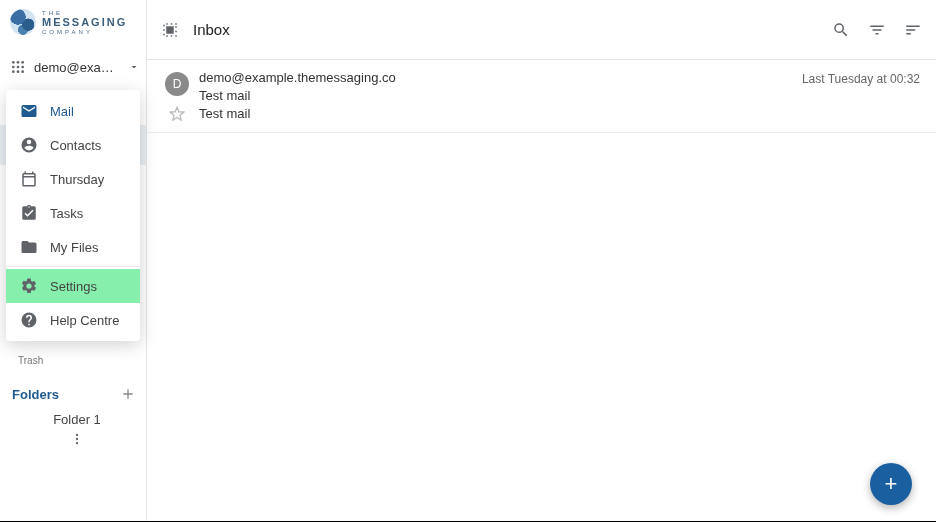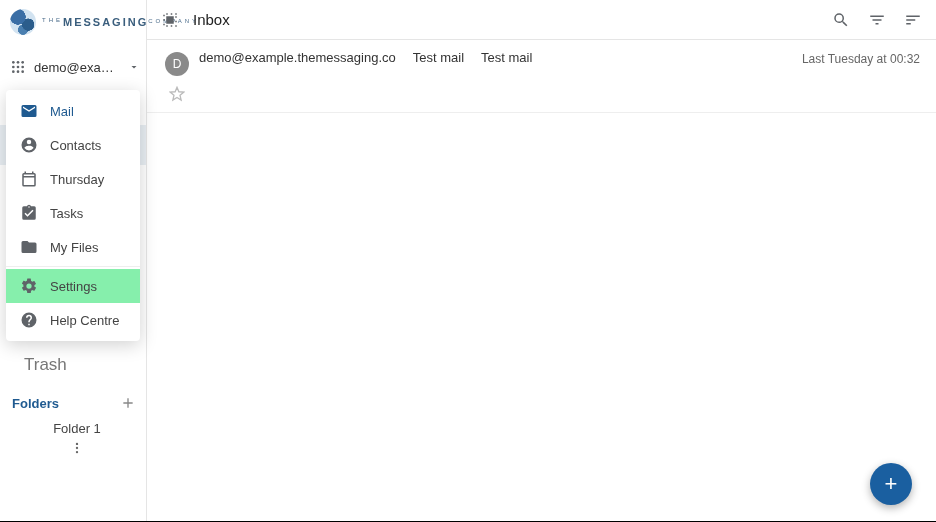--- a/index.html
+++ b/index.html
@@ -9,61 +9,61 @@
 
   
   .sidebar { width: 147px; height: 100%; border-right: 1px solid #e5e5e5; background: #fff; display: flex; flex-direction: column; position: relative; }
   .logo { height: 44px; display: flex; align-items: center; padding: 0 10px; gap: 6px; }
   .logo-ball { width: 26px; height: 26px; border-radius: 50%; background:
      radial-gradient(circle at 30% 30%, #3a6ea5 0 30%, transparent 31%),
      radial-gradient(circle at 70% 60%, #2b5d8c 0 25%, transparent 26%),
      radial-gradient(circle at 50% 80%, #4a7fb0 0 20%, transparent 21%),
      radial-gradient(circle, #d2e3f1 0 100%);
      flex-shrink:0; }
-  .logo-text { display: flex; flex-direction: row; line-height: 1; }
+  .logo-text { display: flex; flex-direction: column; line-height: 1; }
   .logo-text .t1 { font-size: 6px; letter-spacing: 3px; color: #4a6b8a; margin-bottom:1px;}
   .logo-text .t2 { font-size: 11px; letter-spacing: 2px; color: #3a5e7d; font-weight: 600; }
   .logo-text .t3 { font-size: 6px; letter-spacing: 3px; color: #4a6b8a; margin-top:1px;}
 
   .account-row { height: 46px; display: flex; align-items: center; padding: 0 6px 0 10px; gap: 8px; font-size: 13px; color: #333; cursor: pointer; }
   .account-row .icon { color: #5f6368; }
   .account-row .label { flex: 1; white-space: nowrap; overflow: hidden; text-overflow: ellipsis; }
   .account-row .chev { color: #5f6368; }
 
   .section-active-bg { background: #e8eef3; height: 40px; display:flex; align-items:center; padding:0 14px; font-size:13px; color:#333; gap:10px; margin-top:35px;}
-  .trash-row { padding: 4px 24px; font-size: 17px; color: #777; }
+  .trash-row { padding: 4px 18px; font-size: 10px; color: #777; }
 
   .folders-header { display:flex; align-items:center; justify-content:space-between; padding: 0 10px 0 12px; height: 36px; margin-top: 6px;}
   .folders-title { font-size: 13px; font-weight: 600; color: #1f5a90; }
   .folders-add { color: #666; cursor:pointer; font-size:18px; line-height:1;}
   .folder-row { display:flex; align-items:center; justify-content:space-between; padding: 0 10px 0 18px; height: 34px; font-size: 13px; color:#444;flex-direction:column;}
   .folder-more { color:#666; cursor:pointer; }
 
   
   .apps-menu { position: absolute; top: 90px; left: 6px; width: 134px; background: #fff; border-radius: 4px; box-shadow: 0 4px 18px rgba(0,0,0,0.18); padding: 4px 0; z-index: 10; text-align: center; }
   .apps-menu .item { height: 34px; display:flex; align-items:center; gap: 12px; padding: 0 14px; font-size: 13px; color: #444; cursor:pointer; }
   .apps-menu .item .mi { width: 18px; color: #5f6368; display:flex; align-items:center; justify-content:center;}
   .apps-menu .item.active { color: #1f5a90; }
   .apps-menu .item.active .mi { color: #1f5a90; }
   .apps-menu .item.hover { background: #86efac; }
   .apps-menu .divider { height: 1px; background: #eee; margin: 2px 0; }
 
   
   .main { flex: 1; display: flex; flex-direction: column; position: relative; }
-  .main-header { height: 40px; border-bottom: 1px solid #e5e5e5; display:flex; align-items:center; padding: 0 14px; gap: 14px; }
+  .main-header { height: 60px; border-bottom: 1px solid #e5e5e5; display:flex; align-items:center; padding: 0 14px; gap: 14px; }
   .header-icon { color: #5f6368; cursor:pointer; display:flex; align-items:center; }
   .header-title { font-size: 15px; color:#222; flex:1; }
   .header-actions { display:flex; gap: 18px; align-items:center; }
 
   
   .message { display:flex; padding: 10px 16px 10px 14px; border-bottom: 1px solid #eee; font-size: 13px; color:#333; }
   .msg-left { width: 32px; display:flex; flex-direction:column; align-items:center; gap:10px; padding-top:2px;}
   .avatar { width: 24px; height: 24px; border-radius:50%; background:#8a8a8a; color:#fff; display:flex; align-items:center; justify-content:center; font-size:12px; }
   .star { color:#bbb; }
-  .msg-mid { flex:1; display:flex; gap:17px; padding-left:6px;}
+  .msg-mid { flex:1; display:flex; flex-direction:column; gap:3px; padding-left:6px;}
   .msg-right { font-size:12px; color:#666; white-space:nowrap; padding-left:10px; padding-top:2px;}
   .compose { position:absolute; right:24px; bottom:16px; width:42px; height:42px; border-radius:50%; background:#1a5fa0; color:#fff; display:flex; align-items:center; justify-content:center; font-size:22px; box-shadow:0 3px 8px rgba(0,0,0,0.3); cursor:pointer;}
   svg { display:block; }
 </style>
 </head>
 <body>
 
 <div class="app">
   <div class="sidebar">
     <div class="logo">

